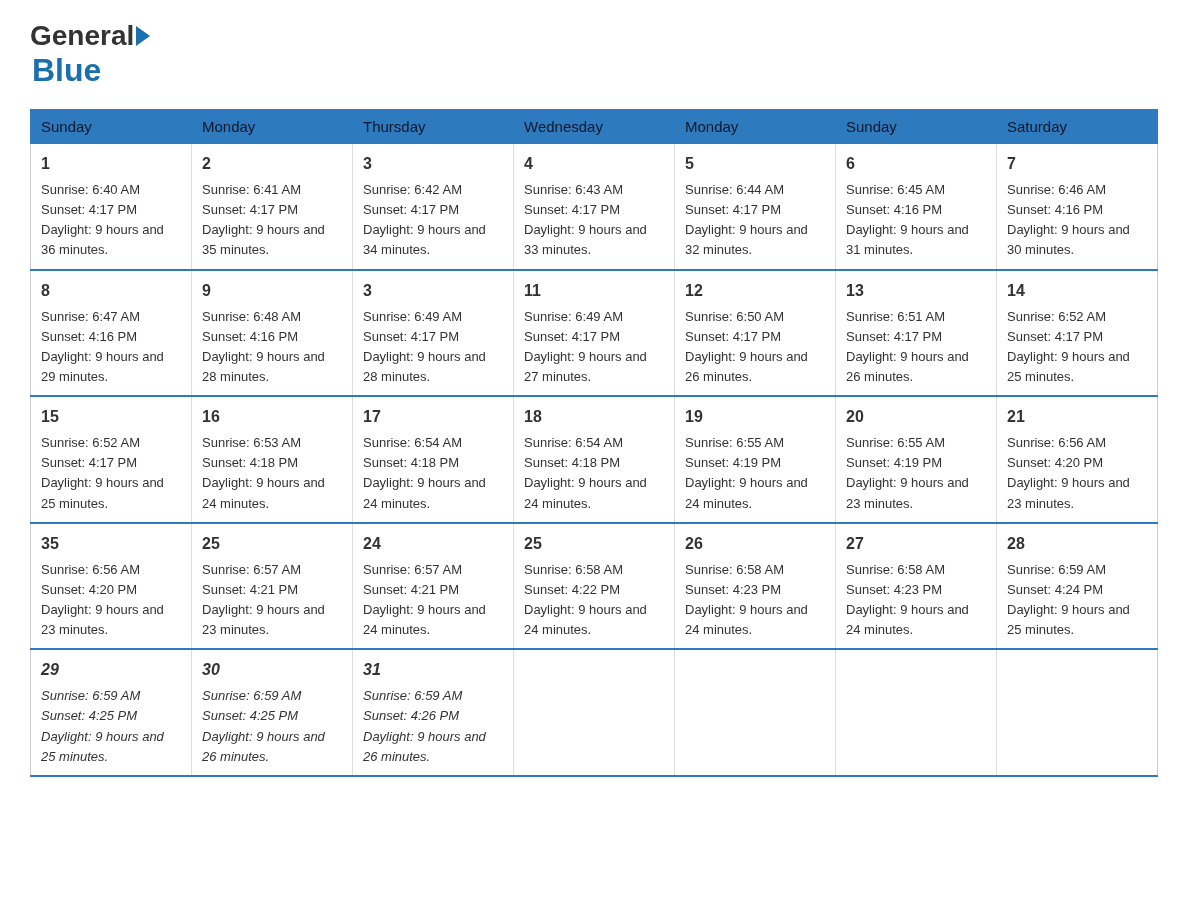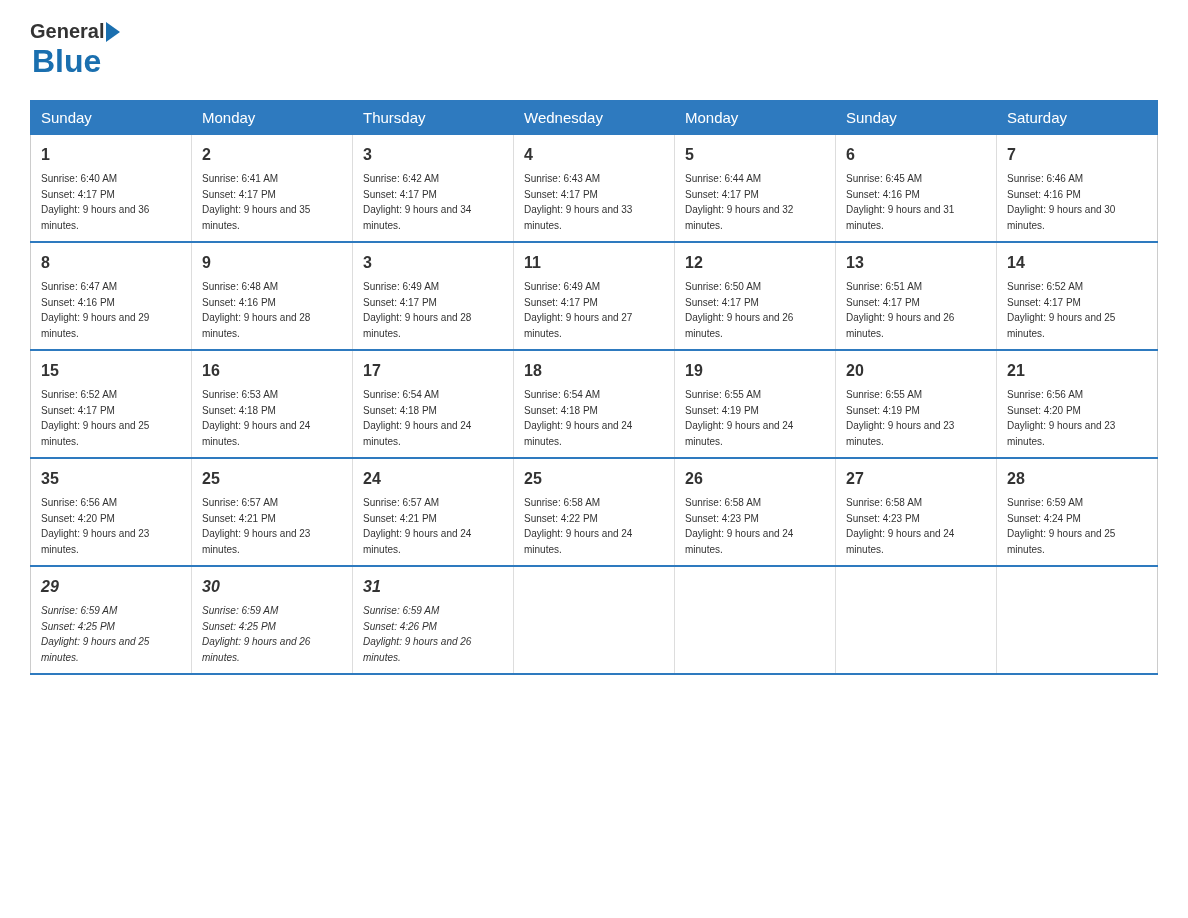--- a/index.html
+++ b/index.html
@@ -17,21 +17,21 @@
       margin-bottom: 20px;
     }
     .logo-container {
       display: flex;
       flex-direction: column;
       align-items: flex-start;
     }
     .logo-text {
       display: flex;
       align-items: center;
-      font-size: 20px;
+      font-size: 28px;
       font-weight: bold;
       color: #333;
       font-family: Arial, sans-serif;
     }
     .logo-general {
       color: #333;
     }
     .logo-arrow {
       width: 0;
       height: 0;
@@ -64,21 +64,21 @@
     }
     table {
       width: 100%;
       border-collapse: collapse;
       table-layout: fixed;
     }
     thead tr {
       background-color: #2e7abf;
     }
     thead th {
-      color: #ffffff;
+      color: #0f172a;
       font-size: 15px;
       font-weight: normal;
       padding: 8px 10px;
       text-align: left;
       border: 1px solid #2e7abf;
     }
     tbody tr {
       border-bottom: 2px solid #2e7abf;
     }
     tbody td {
@@ -97,21 +97,21 @@
     tbody td:last-child {
       border-right: 1px solid #ccc;
     }
     .day-number {
       font-size: 16px;
       font-weight: bold;
       margin-bottom: 4px;
       display: block;
     }
     .day-info {
-      font-size: 10px;
+      font-size: 13px;
       line-height: 1.55;
     }
     tbody tr:last-child {
       border-bottom: 2px solid #2e7abf;
       font-style: italic;
     }
     .empty-cell {
       background: #fff;
     }
   </style>

